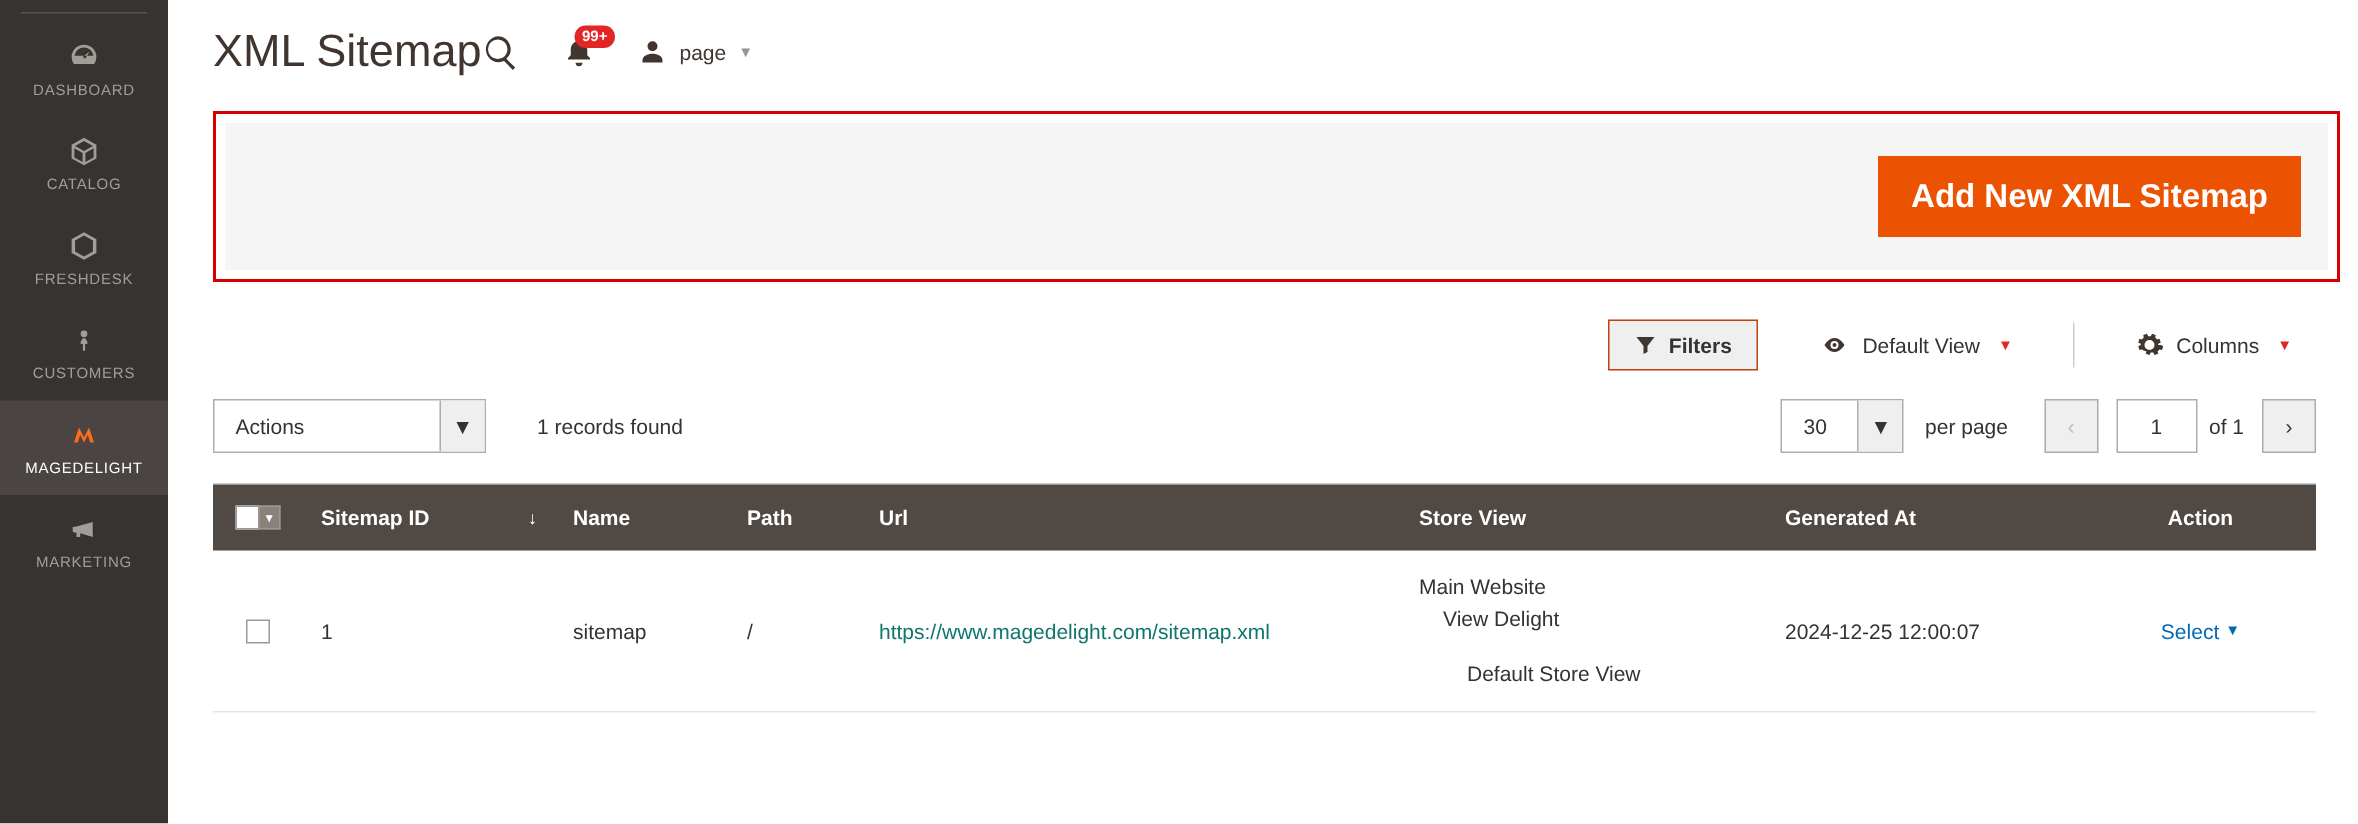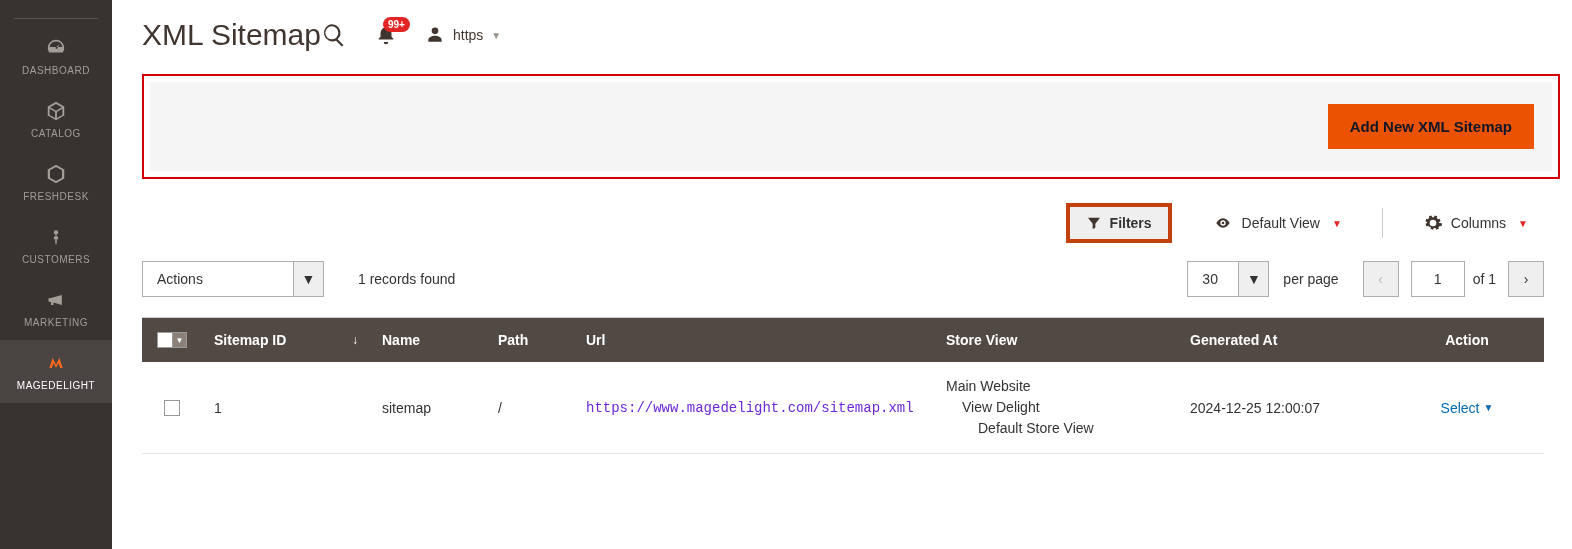--- a/index.html
+++ b/index.html
@@ -13,21 +13,21 @@
     width: 1572px;
     overflow: hidden;
   }
 
   
   .sidebar {
     width: 112px;
     background: #373330;
     display: flex;
     flex-direction: column;
-    padding-top: 18px;
+    padding-top: 8px;
     flex-shrink: 0;
   }
   .sidebar hr {
     border: none;
     border-top: 1px solid #5a5551;
     margin: 0 14px 6px;
   }
   .side-item {
     display: flex;
     flex-direction: column;
@@ -99,22 +99,22 @@
   .button-bar {
     background: #f5f5f5;
     display: flex;
     justify-content: flex-end;
     align-items: center;
     padding: 22px 18px;
   }
   .btn-orange {
     background: #eb5202;
     border: none;
-    color: #0f172a;
-    font-size: 15px;
+    color: #ffffff;
+    font-size: 22px;
     font-weight: 600;
     padding: 14px 22px;
     cursor: pointer;
   }
 
   
   .toolbar {
     display: flex;
     justify-content: flex-end;
     align-items: center;
@@ -123,21 +123,21 @@
     font-size: 14px;
     color: #333;
   }
   .tb-btn {
     display: flex; align-items: center; gap: 8px;
     cursor: pointer;
     padding: 8px 16px;
   }
   .tb-btn.filters {
     background: #efefef;
-    border: 4px solid #c2410c;
+    border: 1px solid #c2410c;
     font-weight: 600;
   }
   .tb-btn.default-view, .tb-btn.columns { font-weight: 400; }
   .tb-sep { width: 1px; height: 30px; background: #ccc; }
   .eye-icon, .gear-icon, .funnel-icon { display:flex; }
   .tiny-caret { color:#e22626; font-size:10px; margin-left:4px; }
 
   
   .actions-row {
     display: flex;
@@ -212,24 +212,24 @@
   .checkbox {
     width:16px; height:16px; border:1px solid #999; background:#fff;
   }
   .check-wrap { display:flex; }
   .check-caret {
     width:14px; height:16px; border:1px solid #999; border-left:none;
     display:flex; align-items:center; justify-content:center;
     background:#8a827a; color:#fff; font-size:8px;
   }
 
-  .url-link { color:#6d28d9; text-decoration:none;font-family:Liberation Mono, monospace; }
+  .url-link { color:#0f766e; text-decoration:none; }
   .store-lines { display:flex; flex-direction:column; line-height:1.5; }
   .store-lines .l2 { padding-left:16px; }
-  .store-lines .l3 { padding-left:32px; }
+  .store-lines .l3 { padding-left:32px;margin-top:16px; }
 
   .select-link { color:#006bb4; display:flex; align-items:center; gap:4px; cursor:pointer; }
   .select-link .caret { font-size:10px; }
 </style>
 </head>
 <body>
 
 <nav class="sidebar">
   <hr>
   <div class="side-item">
@@ -257,35 +257,35 @@
     <span>FRESHDESK</span>
   </div>
   <div class="side-item">
     <span class="icon">
       <svg viewBox="0 0 24 24" width="18" height="24">
           <path d="M12 3a3 3 0 110 6 3 3 0 010-6zm-1 7h2l2 3v2h-2v6h-2v-6H9v-2l2-3z"></path>
         </svg>
     </span>
     <span>CUSTOMERS</span>
   </div>
+  <div class="side-item active">
+    <span class="icon">
+      <svg viewBox="0 0 24 24" width="24" height="20">
+          <path fill="#ff6b1a" d="M4 18L8 6l4 8 4-8 4 12h-3l-2-6-3 6-3-6-2 6z"></path>
+        </svg>
+    </span>
+    <span>MAGEDELIGHT</span>
+  </div>
   <div class="side-item">
     <span class="icon">
       <svg viewBox="0 0 24 24" width="24" height="20">
           <path d="M3 10v4l3 .5V18h3v-3l10 3V6L6 9.5 3 10z"></path>
         </svg>
     </span>
     <span>MARKETING</span>
-  </div>
-  <div class="side-item active">
-    <span class="icon">
-      <svg viewBox="0 0 24 24" width="24" height="20">
-          <path fill="#ff6b1a" d="M4 18L8 6l4 8 4-8 4 12h-3l-2-6-3 6-3-6-2 6z"></path>
-        </svg>
-    </span>
-    <span>MAGEDELIGHT</span>
   </div>
 </nav>
 
 <div class="main">
 
   <div class="page-header">
     <h1 class="page-title">XML Sitemap</h1>
     <div class="header-actions">
       <span class="search-icon-btn">
         <svg viewBox="0 0 24 24" width="26" height="26">
@@ -295,21 +295,21 @@
       <span class="bell-btn">
         <svg viewBox="0 0 24 24" width="22" height="24">
             <path fill="#41362f" d="M12 2a2 2 0 012 2c2.5.9 4 3.3 4 6v4l2 2v1H4v-1l2-2v-4c0-2.7 1.5-5.1 4-6a2 2 0 012-2zm0 20a2.5 2.5 0 002.5-2.5h-5A2.5 2.5 0 0012 22z"></path>
           </svg>
         <span class="badge">99+</span>
       </span>
       <span class="user-menu">
         <svg viewBox="0 0 24 24" width="20" height="20">
             <path fill="#41362f" d="M12 3a4 4 0 110 8 4 4 0 010-8zm0 10c4 0 8 2 8 5v2H4v-2c0-3 4-5 8-5z"></path>
           </svg>
-        <span>https</span>
+        <span>page</span>
         <span class="dropdown-caret">▼</span>
       </span>
     </div>
   </div>
 
   <div class="button-bar-wrapper">
     <div class="button-bar">
       <button class="btn-orange">Add New XML Sitemap</button>
     </div>
   </div>

